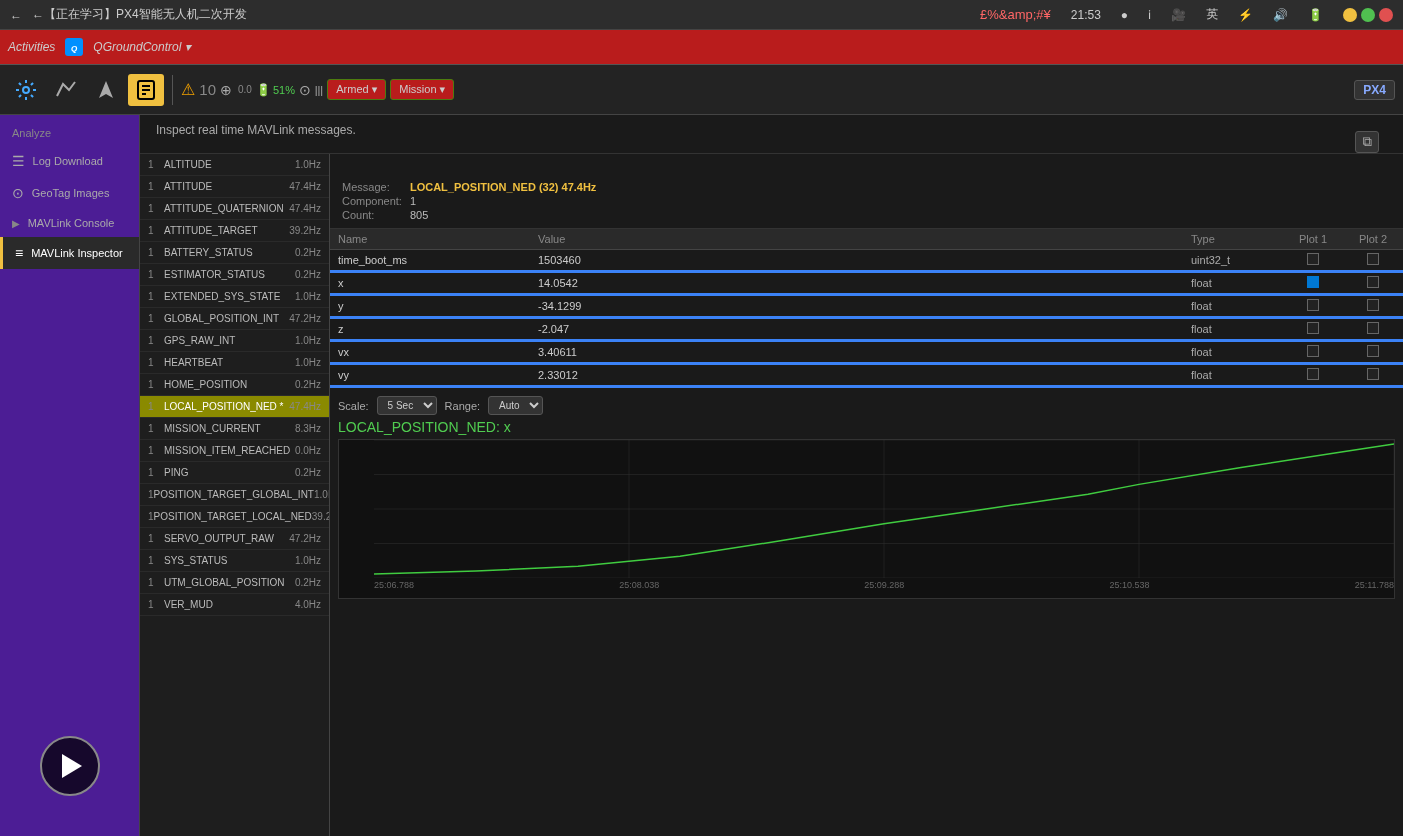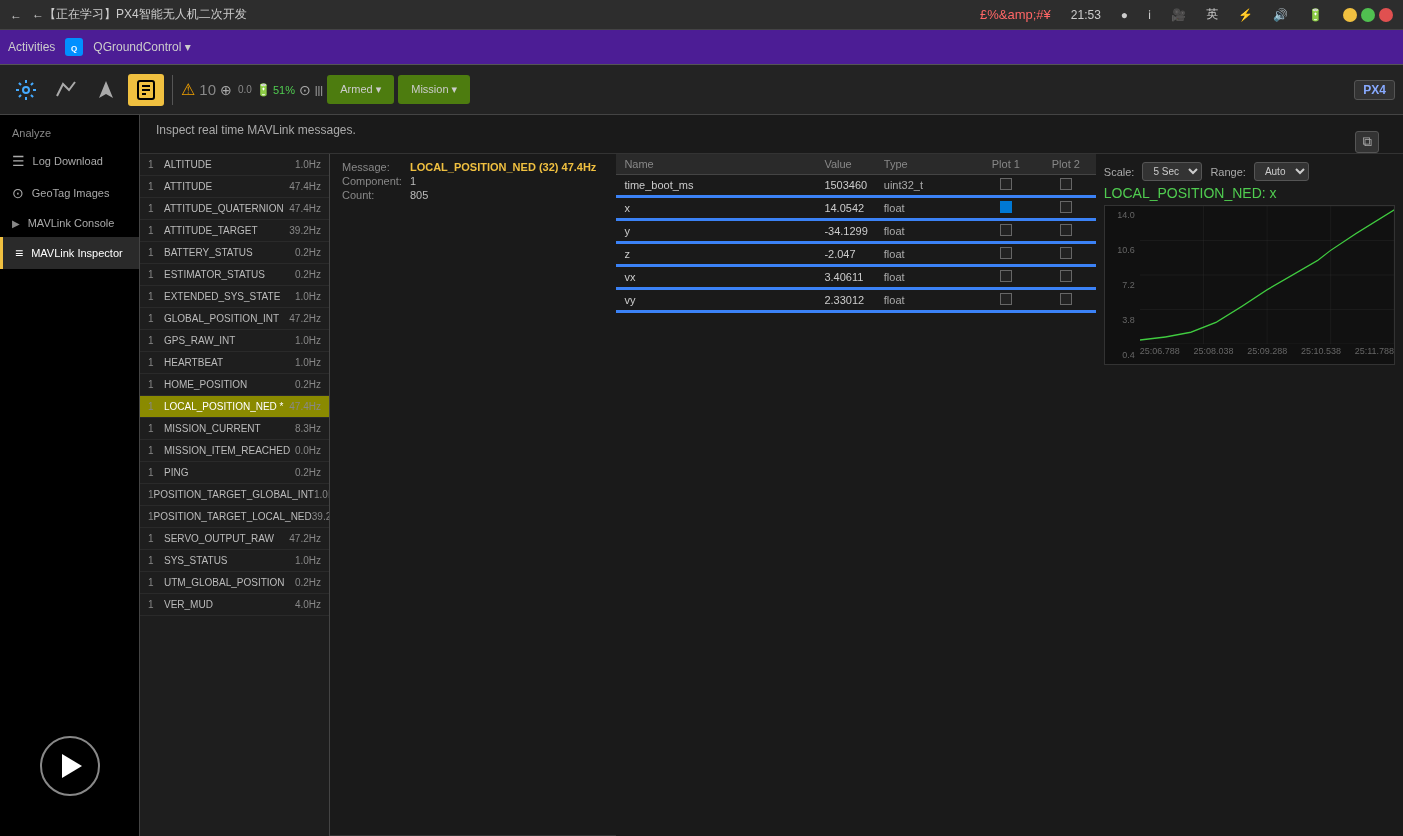--- a/index.html
+++ b/index.html
@@ -21,27 +21,28 @@
     .os-bar-right { display: flex; align-items: center; gap: 20px; margin-left: auto; }
     .os-bar-right .special-text { color: #ff6666; font-size: 13px; }
     .window-controls { display: flex; gap: 4px; }
     .window-btn { width: 14px; height: 14px; border-radius: 50%; display: inline-block; }
     .window-btn.minimize { background: #f0c040; }
     .window-btn.maximize { background: #50c050; }
     .window-btn.close { background: #e05050; }
 
     
     .app-bar {
-      background: #4c1d95;
+      background: #b91c1c;
       height: 35px;
       display: flex;
       align-items: center;
       padding: 0 8px;
       border-bottom: 1px solid #555;
       gap: 10px;
+      font-style: italic;
     }
     .app-bar-logo { width: 18px; height: 18px; background: #0090ff; border-radius: 3px; display: flex; align-items: center; justify-content: center; color: white; font-size: 9px; font-weight: bold; }
 
     
     .main-toolbar {
       background: #232323;
       height: 50px;
       display: flex;
       align-items: center;
       padding: 0 8px;
@@ -58,42 +59,42 @@
       display: flex;
       align-items: center;
       justify-content: center;
     }
     .toolbar-btn.active { background: #f0c040; color: #000; }
     .toolbar-separator { width: 1px; height: 30px; background: #555; margin: 0 4px; }
     .toolbar-spacer { flex: 1; }
     .status-indicator { display: flex; align-items: center; gap: 4px; }
     .warning-icon { color: #f0a000; font-size: 16px; }
     .status-badge {
-      background: #4d7c0f;
-      border: 5px solid #4d7c0f;
+      background: #b91c1c;
+      border: 1px solid #4d7c0f;
       border-radius: 3px;
       padding: 3px 8px;
       font-size: 11px;
       color: #ccc;
       cursor: pointer;
       display: flex;
       align-items: center;
       gap: 3px;
     }
     .px4-logo { background: #333; border: 1px solid #555; border-radius: 3px; padding: 2px 8px; font-size: 12px; color: #8af; font-weight: bold; }
     .battery-icon { color: #50cc50; }
     .signal-bars { color: #aaa; font-size: 11px; }
 
     
     .layout { display: flex; height: calc(836px - 115px); }
 
     
     .sidebar {
       width: 140px;
-      background: #000000;
+      background: #4c1d95;
       border-right: 1px solid #444;
       display: flex;
       flex-direction: column;
     }
     .sidebar-section { padding: 6px 0; }
     .sidebar-item {
       display: flex;
       align-items: center;
       gap: 8px;
       padding: 8px 12px;
@@ -140,21 +141,21 @@
       color: #bbb;
       border-bottom: 1px solid #2a2a2a;
       cursor: pointer;
     }
     .message-row.selected { background: #8a8a00; color: #fff; }
     .message-row .msg-id { width: 16px; color: #888; font-size: 10px; }
     .message-row .msg-name { flex: 1; font-size: 10px; }
     .message-row .msg-freq { color: #888; font-size: 10px; text-align: right; }
 
     
-    .detail-panel { flex: 1; display: flex; flex-direction: row; overflow: hidden; }
+    .detail-panel { flex: 1; display: flex; flex-direction: column; overflow: hidden; margin-top: 20px; }
     .detail-info { padding: 6px 12px; font-size: 11px; border-bottom: 1px solid #333; }
     .detail-info table { border-collapse: collapse; }
     .detail-info td { padding: 1px 8px 1px 0; color: #bbb; }
     .detail-info td:first-child { color: #888; }
     .detail-info .highlight { color: #f0c040; font-weight: bold; }
 
     
     .data-table { width: 100%; border-collapse: collapse; }
     .data-table th {
       background: #2a2a2a;
@@ -542,27 +543,20 @@
             </select>
             <span>Range:</span>
             <select class="chart-select">
               <option>Auto</option>
             </select>
           </div>
           <div style="margin-bottom:4px;">
             <span class="chart-label">LOCAL_POSITION_NED: x</span>
           </div>
           <div class="chart-container">
-            <div class="chart-y-axis" id="chart-y-axis">
-                <div style="font-size: 9px; color: rgb(102, 102, 102); text-align: right; padding-right: 3px;">14.0</div>
-                <div style="font-size: 9px; color: rgb(102, 102, 102); text-align: right; padding-right: 3px;">10.6</div>
-                <div style="font-size: 9px; color: rgb(102, 102, 102); text-align: right; padding-right: 3px;">7.2</div>
-                <div style="font-size: 9px; color: rgb(102, 102, 102); text-align: right; padding-right: 3px;">3.8</div>
-                <div style="font-size: 9px; color: rgb(102, 102, 102); text-align: right; padding-right: 3px;">0.4</div>
-              </div>
             <svg class="chart-plot" viewBox="0 0 1000 140" preserveAspectRatio="none" style="position:absolute;left:35px;right:0;top:0;bottom:20px;width:calc(100% - 35px);height:calc(100% - 20px);">
 
               <line x1="0" y1="0" x2="1000" y2="0" stroke="#333" stroke-width="0.5"></line>
               <line x1="0" y1="35" x2="1000" y2="35" stroke="#333" stroke-width="0.5"></line>
               <line x1="0" y1="70" x2="1000" y2="70" stroke="#333" stroke-width="0.5"></line>
               <line x1="0" y1="105" x2="1000" y2="105" stroke="#333" stroke-width="0.5"></line>
               <line x1="0" y1="140" x2="1000" y2="140" stroke="#333" stroke-width="0.5"></line>
 
               <line x1="250" y1="0" x2="250" y2="140" stroke="#333" stroke-width="0.5"></line>
               <line x1="500" y1="0" x2="500" y2="140" stroke="#333" stroke-width="0.5"></line>

